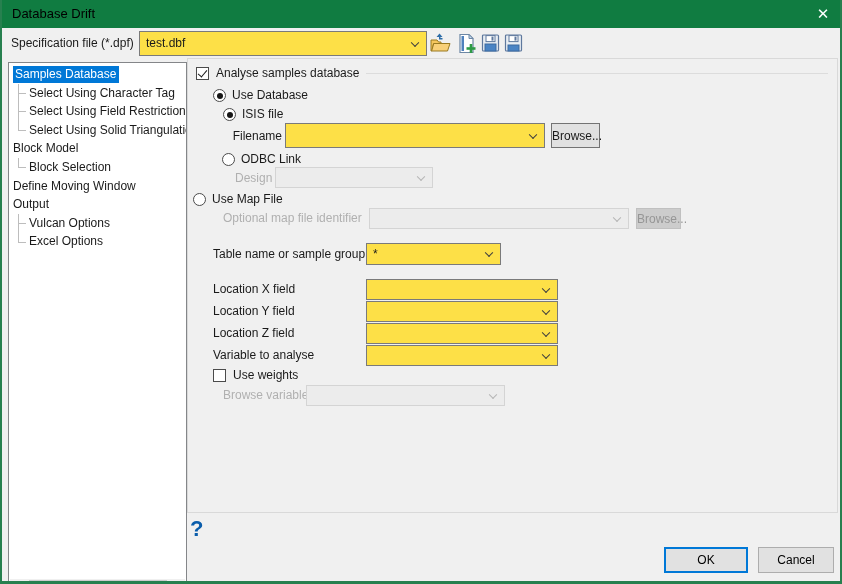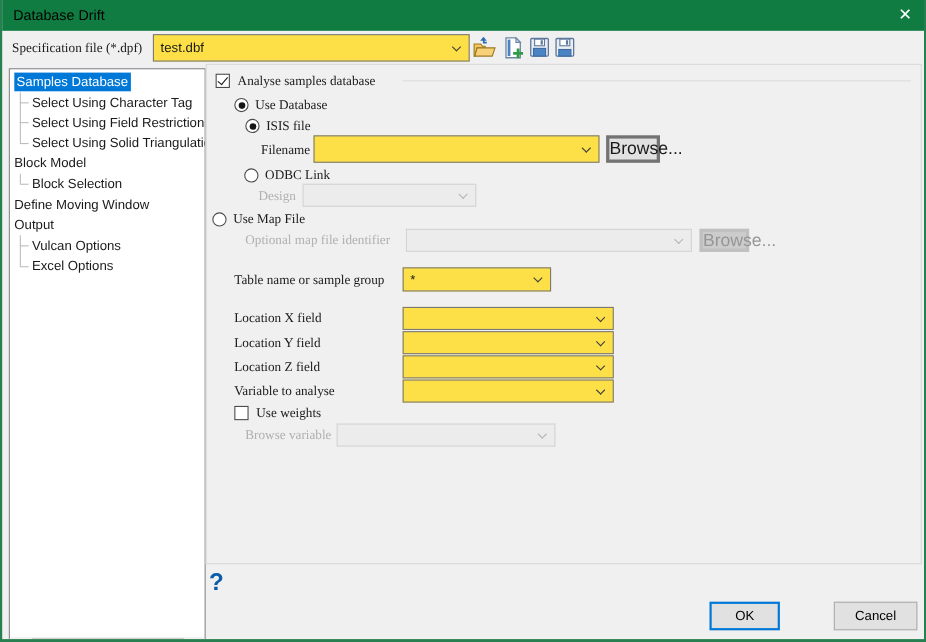--- a/index.html
+++ b/index.html
@@ -45,40 +45,40 @@
   .sb-arrow { position:absolute; top:0; width:17px; height:16px; }
   .sb-arrow.left { left:0; } .sb-arrow.right { right:0; }
   .sb-chev { position:absolute; left:6px; top:5px; width:5px; height:5px;
              border-left:1.5px solid #4c4c4c; border-bottom:1.5px solid #4c4c4c; }
   .sb-arrow.left .sb-chev { transform:rotate(45deg); }
   .sb-arrow.right .sb-chev { transform:rotate(225deg); }
   .sb-thumb { position:absolute; left:19px; top:1px; width:138px; height:14px; background:#cdcdcd; }
   
   .main { position:absolute; left:185px; top:58px; width:651px; height:455px;
           border:1px solid #d9d9d9; background:#f0f0f0; }
-  .lbl { position:absolute; white-space:nowrap;font-family:Liberation Serif, serif; }
+  .lbl { position:absolute; white-space:nowrap; }
   .lbl.dis { color:#b0b0b0; }
   .cb { position:absolute; width:13px; height:13px; background:#ffffff; border:1px solid #4b4b4b; }
   .cb.checked::after { content:''; position:absolute; left:3px; top:0px; width:4px; height:8px;
                        border-right:1.7px solid #1b1b1b; border-bottom:1.7px solid #1b1b1b;
                        transform:rotate(40deg); }
   .radio { position:absolute; width:13px; height:13px; background:#ffffff;
            border:1px solid #4b4b4b; border-radius:50%; }
   .radio.sel::after { content:''; position:absolute; left:2.5px; top:2.5px; width:6px; height:6px;
                       background:#161616; border-radius:50%; }
   .groupline { position:absolute; left:178px; right:9px; top:14px; border-top:1px solid #dcdcdc; }
-  .btn { position:absolute; background:#e1e1e1; border:3px solid #737373;
-         font-family:"Liberation Sans", sans-serif; font-size:16px; color:#1a1a1a;
+  .btn { position:absolute; background:#e1e1e1; border:1px solid #737373;
+         font-family:"Liberation Sans", sans-serif; font-size:12px; color:#1a1a1a;
          text-align:center; }
   .btn.disabled { background:#cccccc; border-color:#c0c0c0; color:#969696; }
   
   .help { position:absolute; left:188px; top:516px; font-size:22px; font-weight:bold; color:#0a5dab; }
   .footer-btn { position:absolute; top:547px; height:26px; background:#e1e1e1;
                 font-family:"Liberation Sans", sans-serif; font-size:12px; line-height:22px; }
-  .ok { left:643px; width:64px; border:2px solid #0078d7; }
+  .ok { left:662px; width:84px; border:2px solid #0078d7; }
   .cancel { left:756px; width:76px; border:1px solid #adadad; }
 </style>
 </head>
 <body>
 
 <div class="win">
 
   <div class="titlebar">
     <span class="title">Database Drift</span>
     <div class="close">✕</div>

